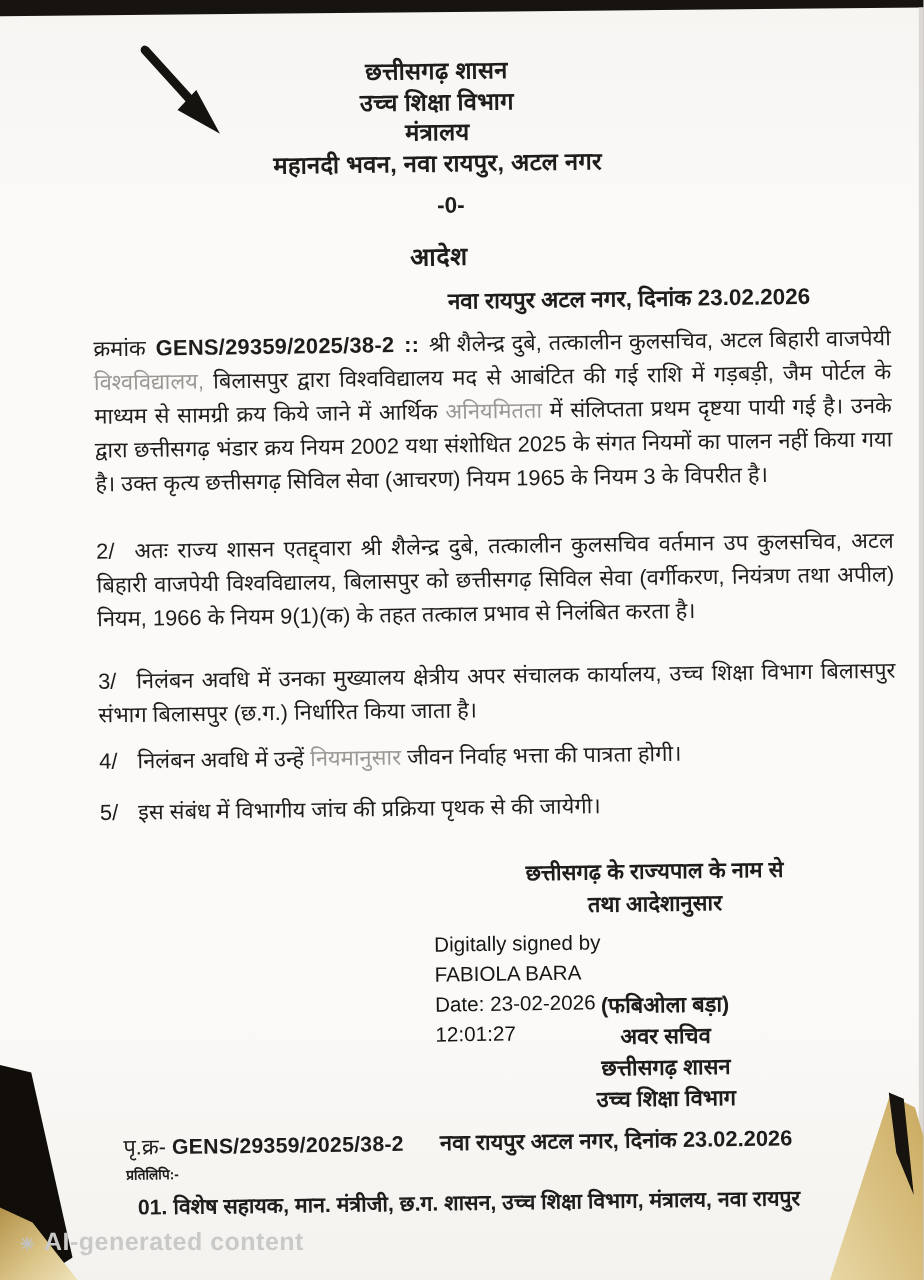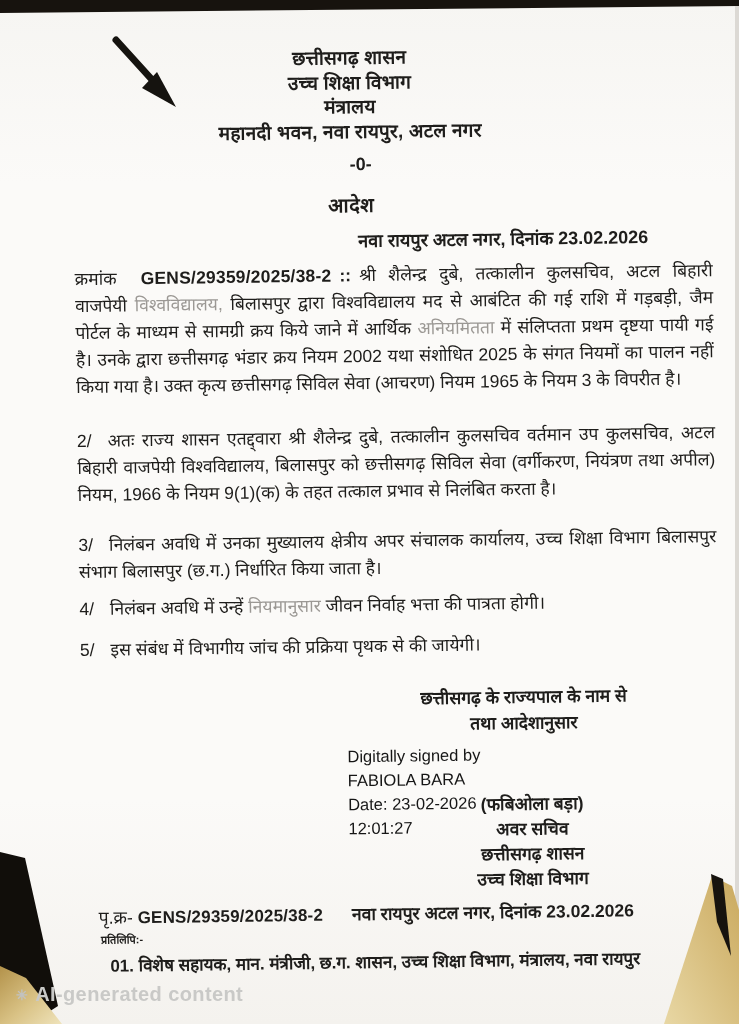--- a/index.html
+++ b/index.html
@@ -27,21 +27,21 @@
   .order-title{top:191px;left:0;width:739px;transform:translateX(-14px);
     font-size:20px;font-weight:700;letter-spacing:0.5px;}
   .date-line{top:228px;left:362px;font-size:18px;font-weight:600;}
   .para{left:78px;width:638px;font-size:17.5px;line-height:27px;text-align:justify;}
   .para1{top:262px;}
   .para2{top:424px;}
   .para3{top:528px;}
   .para4{top:592px;}
   .para5{top:633px;}
   .pnum{margin-right:16px;}
-  .pref-label{margin-right:24px;}
+  .pref-label{margin-right:8px;}
   .refno{font-weight:700;font-family:"Liberation Sans",sans-serif;letter-spacing:0.2px;}
   .coloncolon{margin:0 8px 0 8px;font-weight:700;}
   .muted{color:#9b9894;}
   .authority{top:686px;left:385px;width:272px;font-size:17.5px;line-height:26px;font-weight:600;}
   .sig-digital{top:744px;left:344px;width:240px;
     font-family:"Liberation Sans",sans-serif;font-size:16.5px;line-height:24px;
     font-weight:500;color:#161616;z-index:4;}
   .sig-hindi{top:794px;left:400px;width:256px;font-size:17.5px;line-height:25px;font-weight:600;}
   .footer-ref{top:901px;left:93px;width:620px;font-size:17.5px;white-space:nowrap;}
   .footer-ref .refno{font-size:17px;}

